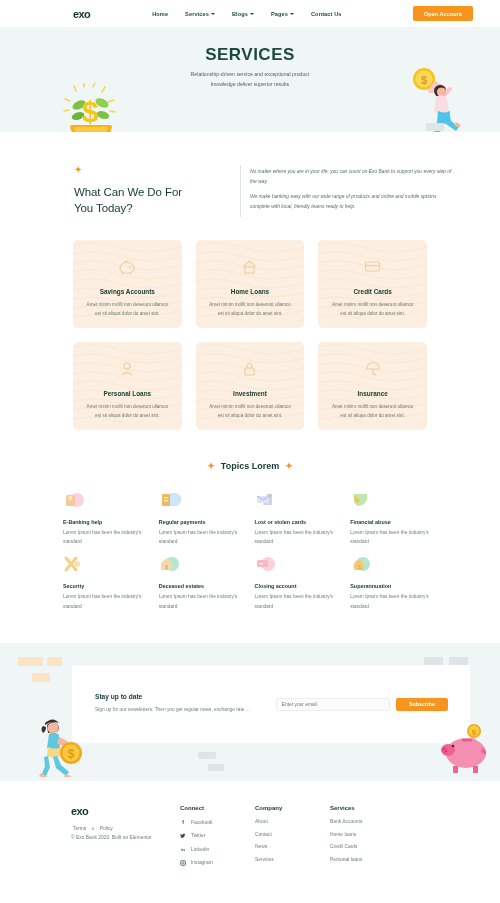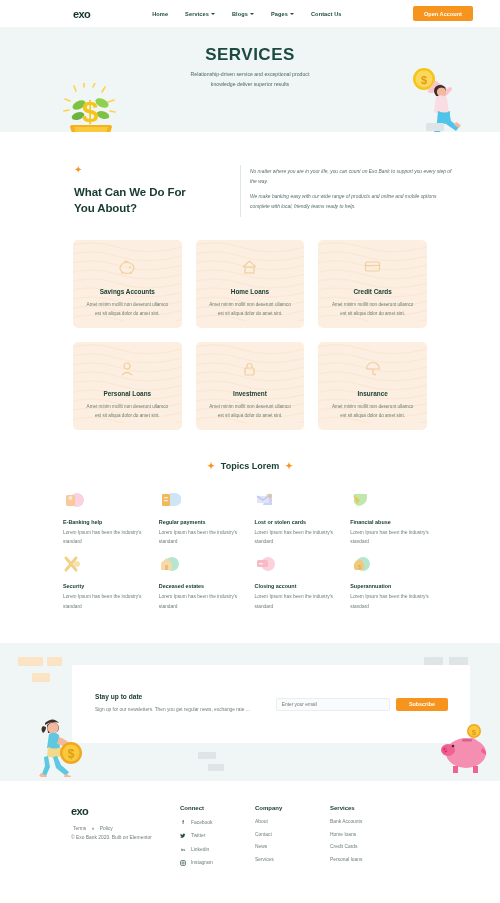--- a/index.html
+++ b/index.html
@@ -99,21 +99,21 @@
   }
   .intro-left { width: 190px; padding-left: 46px; }
   .spark {
     color: #f7941d;
     font-size: 10px;
     line-height: 1;
     margin-bottom: 9px;
   }
   .intro-title {
     font-size: 11.5px;
-    font-weight: 700;
+    font-weight: 400;
     color: #183a33;
     line-height: 1.42;
     letter-spacing: -0.1px;
   }
   .intro-right {
     flex: 1;
     border-left: 1.5px solid #dde6e4;
     padding-left: 9px;
     padding-top: 2px;
     padding-right: 16px;
@@ -370,21 +370,21 @@
         <rect x="30" y="68" width="20" height="9" rx="1" fill="#dfe5e6"></rect>
       </svg>
     </div>
   </div>
 
   <div class="intro">
     <div class="intro-left">
       <div class="spark">✦</div>
       <div class="intro-title">
         <div>What Can We Do For</div>
-        <div>You About?</div>
+        <div>You Today?</div>
       </div>
     </div>
     <div class="intro-right">
       <p>No matter where you are in your life, you can count on Exo Bank to support you every step of the way.</p>
       <p>We make banking easy with our wide range of products and online and mobile options complete with local, friendly teams ready to help.</p>
     </div>
   </div>
 
   <div class="cards">
 

